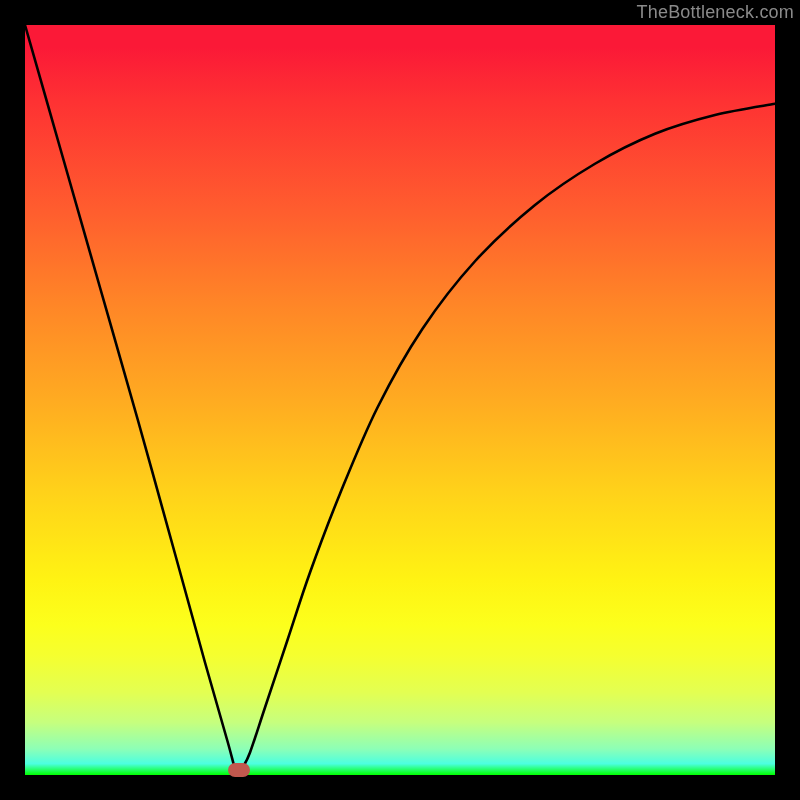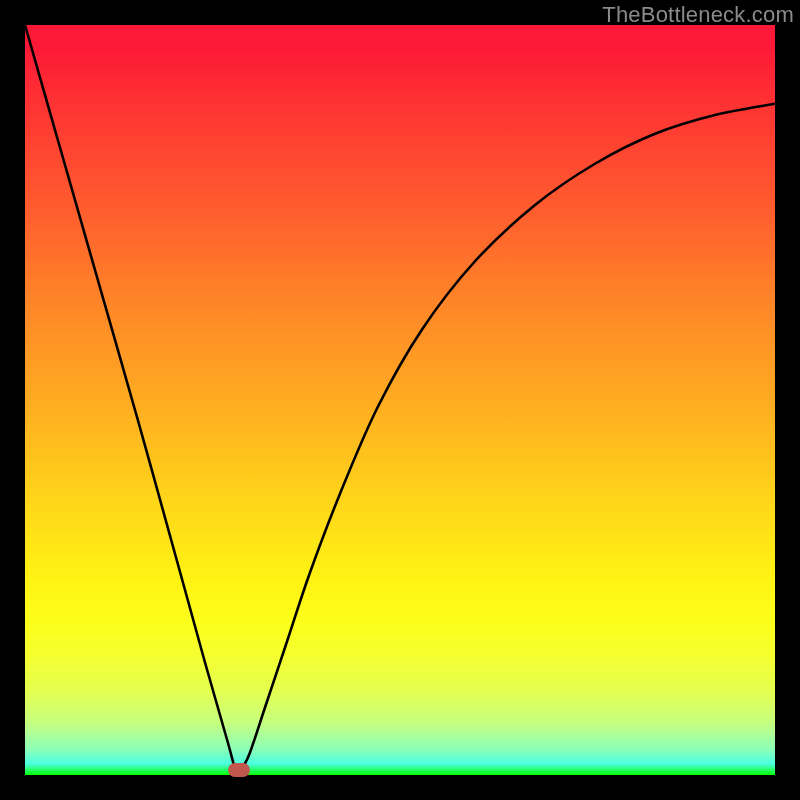--- a/index.html
+++ b/index.html
@@ -55,21 +55,21 @@
     width: 22px;
     height: 14px;
     border-radius: 8px;
     transform: translate(-50%, -50%);
   }
   .watermark {
     position: absolute;
     top: 2px;
     right: 6px;
     font-family: Arial, Helvetica, sans-serif;
-    font-size: 22px;
+    font-size: 18px;
     color: #8a8a8a;
     letter-spacing: 0.2px;
     margin-left: 26px;
   }
 </style>
 </head>
 <body>
 
 <div class="frame">
   <div class="plot-area">

